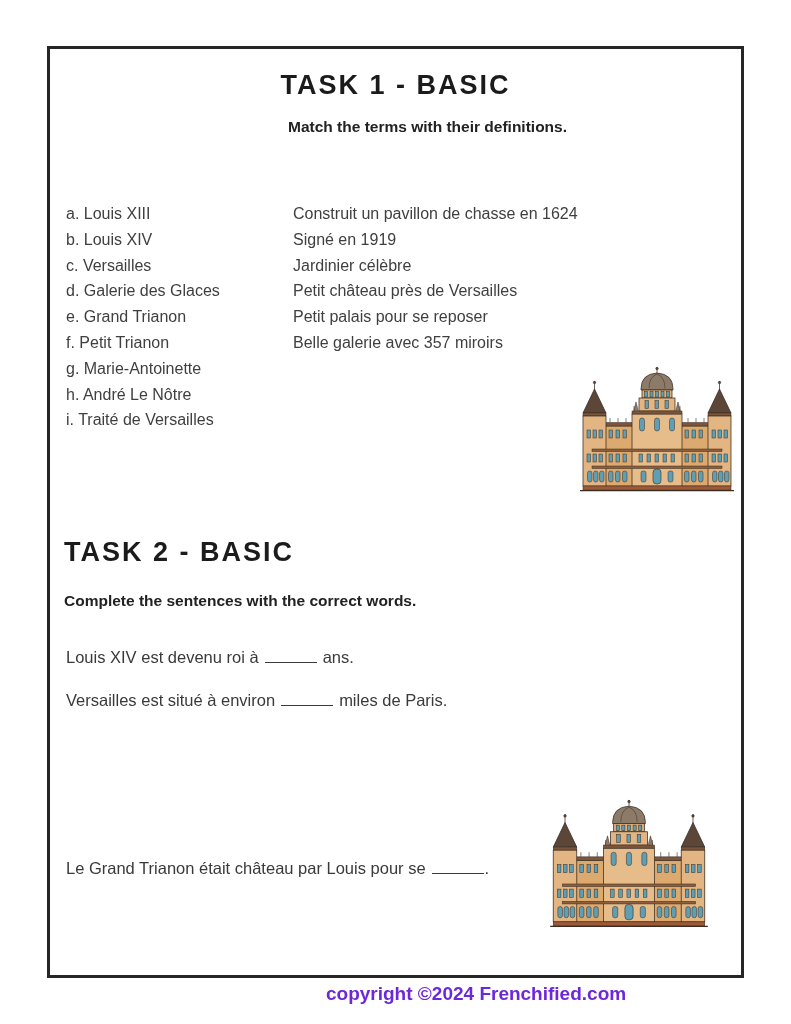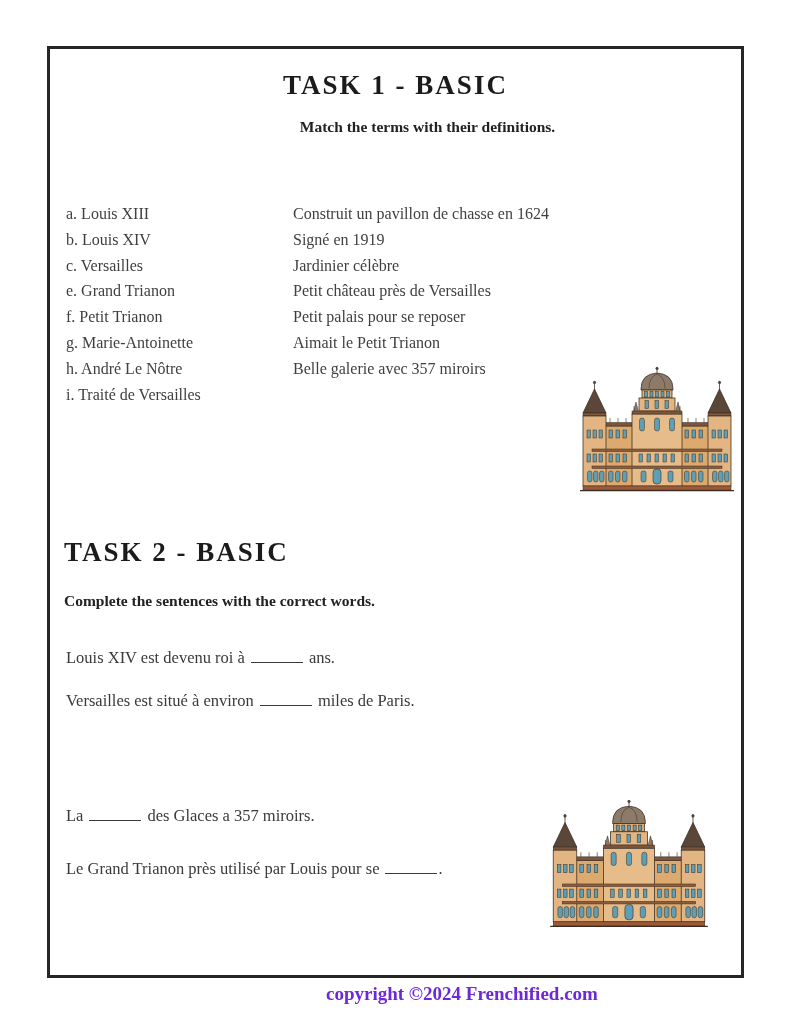--- a/index.html
+++ b/index.html
@@ -1,20 +1,20 @@
 <!DOCTYPE html>
 <html><head>
 <meta charset="utf-8">
 <style>
   html,body{margin:0;padding:0;background:#ffffff;}
   .page{
     position:relative;
     width:791px;height:1024px;
     background:#ffffff;
-    font-family:Liberation Serif, serif;
+    font-family:Liberation Sans, sans-serif;
     overflow:hidden;
   }
   .frame{
     position:absolute;left:47px;top:46px;
     width:697px;height:932px;
     box-sizing:border-box;
     border:3px solid #262626;
     background:#ffffff;
   }
   .h-title{
@@ -202,57 +202,54 @@
 
   <div class="frame"></div>
 
   <div class="h-title h1">TASK 1 - BASIC</div>
   <div class="sub sub1">Match the terms with their definitions.</div>
 
   <div class="col terms">
     <div>a. Louis XIII</div>
     <div>b. Louis XIV</div>
     <div>c. Versailles</div>
+    <div>d. Galerie des Glaces</div>
     <div>e. Grand Trianon</div>
     <div>f. Petit Trianon</div>
     <div>g. Marie-Antoinette</div>
     <div>h. André Le Nôtre</div>
     <div>i. Traité de Versailles</div>
   </div>
 
   <div class="col defs">
     <div>Construit un pavillon de chasse en 1624</div>
     <div>Signé en 1919</div>
     <div>Jardinier célèbre</div>
     <div>Petit château près de Versailles</div>
     <div>Petit palais pour se reposer</div>
-    <div>Aimait le Petit Trianon</div>
     <div>Belle galerie avec 357 miroirs</div>
   </div>
 
   <div class="palace-wrap palace1">
     <svg width="166" height="126" viewBox="0 0 332 252">
         <use href="#palace-sym"></use>
       </svg>
   </div>
 
   <div class="h-title h2">TASK 2 - BASIC</div>
   <div class="sub sub2">Complete the sentences with the correct words.</div>
 
   <div class="sentence s1">
     <span>Louis XIV est devenu roi à</span><span class="blank"></span><span>ans.</span>
   </div>
   <div class="sentence s2">
     <span>Versailles est situé à environ</span><span class="blank"></span><span>miles de Paris.</span>
   </div>
-  <div class="sentence s4">
-    <span>La</span><span class="blank"></span><span>des Glaces a 357 miroirs.</span>
-  </div>
   <div class="sentence s5">
-    <span>Le Grand Trianon près utilisé par Louis pour se</span><span class="blank"></span><span>.</span>
+    <span>Le Grand Trianon était château par Louis pour se</span><span class="blank"></span><span>.</span>
   </div>
 
   <div class="palace-wrap palace2">
     <svg width="170" height="129" viewBox="0 0 332 252">
         <use href="#palace-sym"></use>
       </svg>
   </div>
 
   <div class="footer">copyright ©2024 Frenchified.com</div>
 

